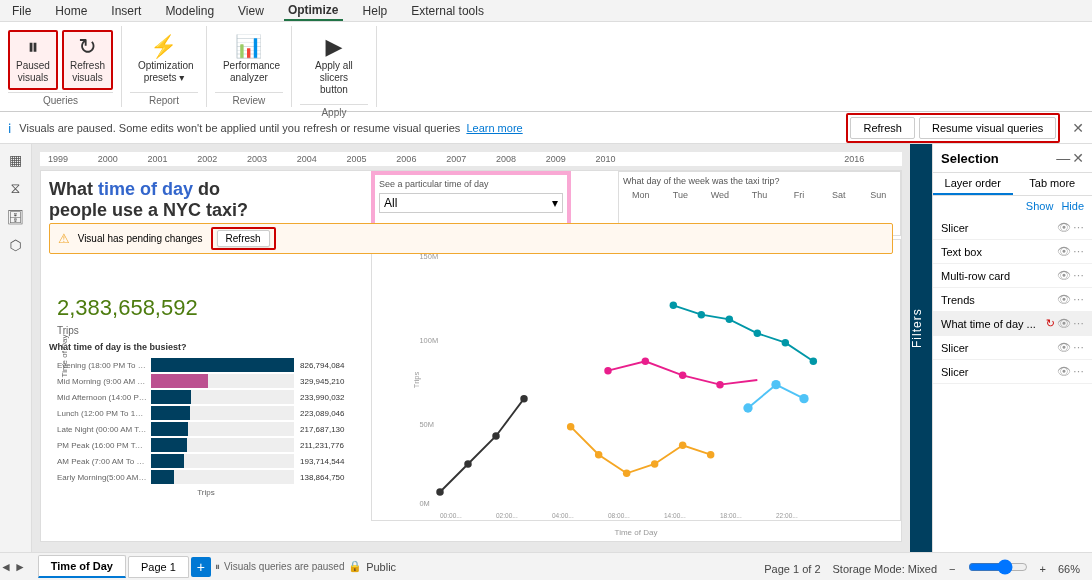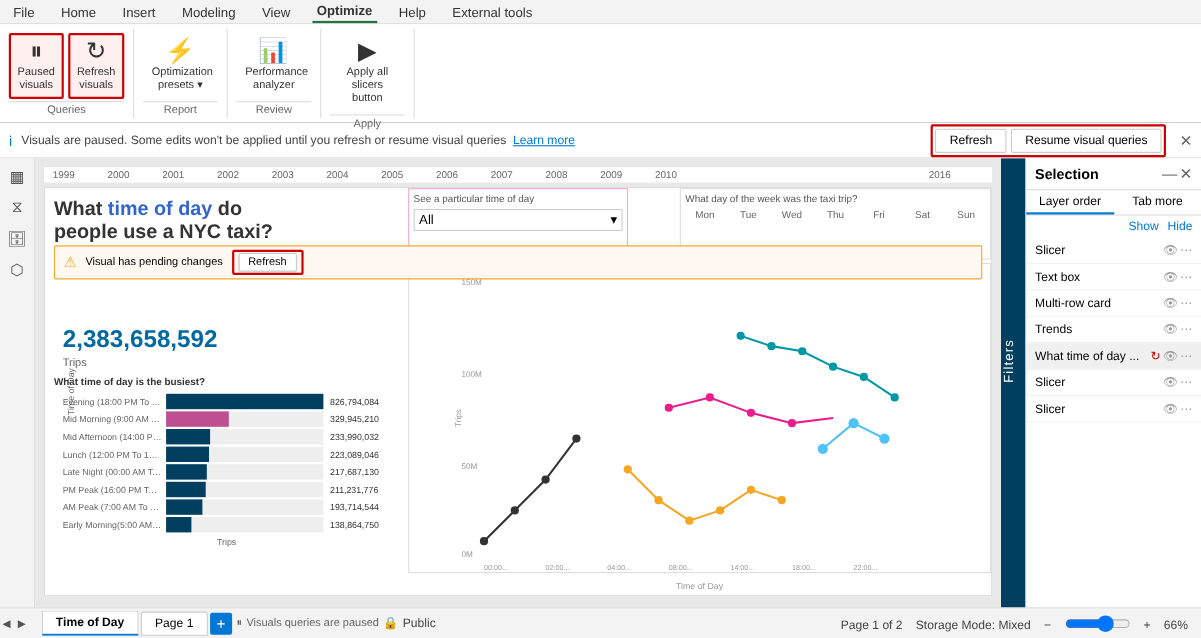--- a/index.html
+++ b/index.html
@@ -82,21 +82,21 @@
     .pending-bar .pb-refresh-btn {
       padding: 2px 8px; border: 1px solid #ccc; background: #fff;
       border-radius: 2px; cursor: pointer; font-size: 10px;
       box-shadow: 0 1px 2px rgba(0,0,0,0.1);
     }
     .red-border-box { border: 2px solid #c00; border-radius: 2px; display: inline-flex; align-items: center; gap: 4px; padding: 1px 4px; }
 
     
     .visual-title { font-size: 18px; font-weight: bold; color: #333; padding: 8px 8px 0; }
     .visual-title .highlight { color: #3366cc; }
-    .metric-big { font-size: 22px; font-weight: bold; color: #0369a1; padding: 4px 8px; }
+    .metric-big { font-size: 22px; font-weight: normal; color: #4d7c0f; padding: 4px 8px; }
     .metric-label { font-size: 10px; color: #666; padding: 0 8px 4px; }
 
     
     .bar-chart { padding: 0 8px; }
     .bar-row { display: flex; align-items: center; margin: 2px 0; gap: 4px; }
     .bar-label { font-size: 8px; color: #666; width: 90px; text-align: right; overflow: hidden; text-overflow: ellipsis; white-space: nowrap; }
     .bar-track { flex: 1; height: 14px; background: #eee; position: relative; }
     .bar-fill { height: 100%; }
     .bar-value { font-size: 8px; color: #333; margin-left: 2px; width: 55px; }
 
@@ -330,21 +330,21 @@
             </div>
           </div>
           <div style="font-size:8px;color:#666;text-align:center;margin-top:4px;">Trips</div>
         </div>
 
         <div style="position:absolute;left:2px;top:50%;transform:translateY(-50%) rotate(-90deg);font-size:8px;color:#666;transform-origin:center;">Time of Day</div>
       </div>
 
       <div style="position:absolute;left:330px;top:0;right:0;height:100%;">
 
-        <div style="position:absolute;left:0;top:0;width:200px;height:65px;border:1px solid #f9a8d4;padding:4px;background:#fff;">
+        <div style="position:absolute;left:0;top:0;width:200px;height:65px;border:4px solid #f9a8d4;padding:4px;background:#fff;">
           <div style="font-size:9px;color:#555;">See a particular time of day</div>
           <div style="display:flex;align-items:center;justify-content:space-between;border:1px solid #ccc;padding:2px 4px;margin-top:4px;">
             <span>All</span>
             <span>▾</span>
           </div>
         </div>
 
         <div style="position:absolute;left:247px;top:0;right:0;height:65px;border:1px solid #ddd;padding:4px;background:#fff;">
           <div style="font-size:9px;color:#555;">What day of the week was the taxi trip?</div>
           <div style="display:flex;gap:4px;margin-top:4px;">

